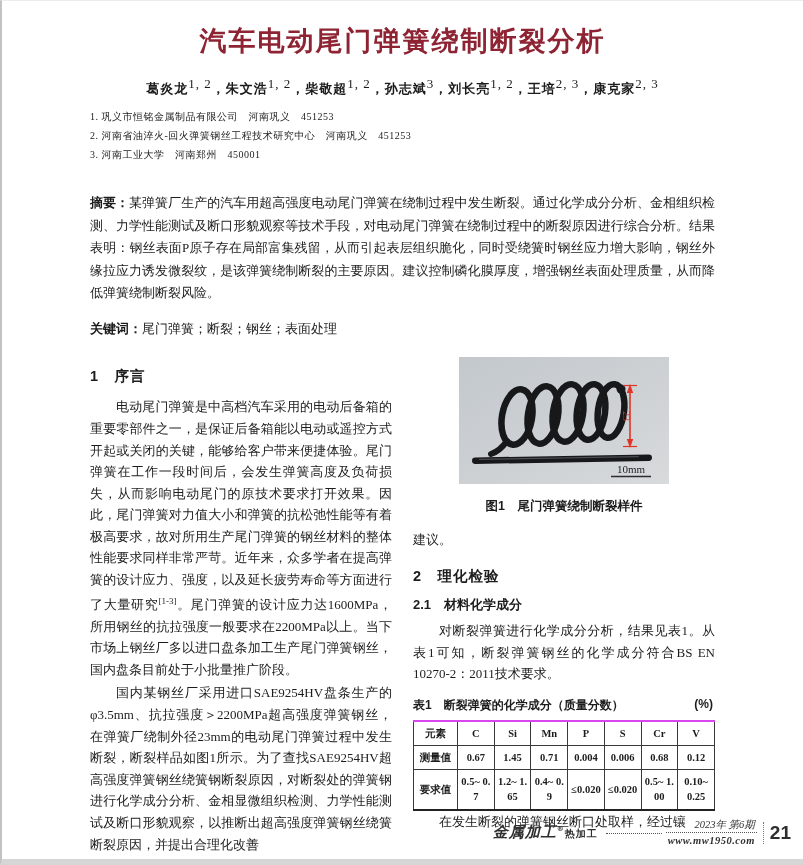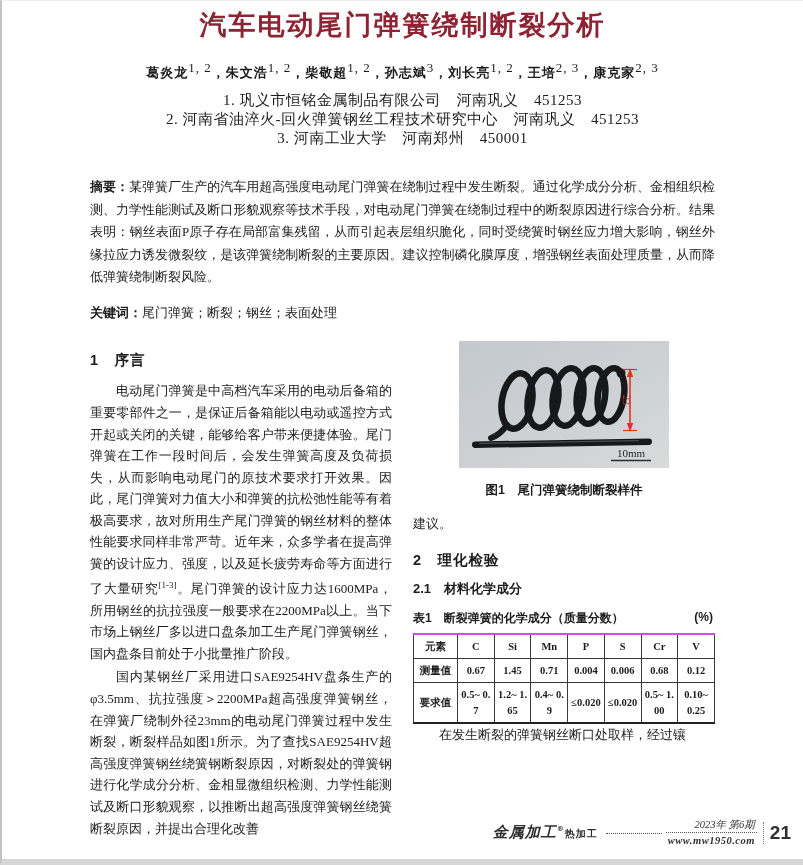--- a/index.html
+++ b/index.html
@@ -8,41 +8,40 @@
     width:803px;height:865px;
     box-sizing:border-box;
     background:#ffffff;
     border-left:2px solid #c2c2c2;
     border-bottom:6px solid #d6d6d6;
     border-top:1px solid #ececec;
     overflow:hidden;
     font-family:"Liberation Serif","DejaVu Serif",serif;
     color:#1c1c1c;
   }
-  .content{padding:4px 88px 0 88px;}
+  .content{padding:20px 88px 0 88px;}
   .paper-title{
     text-align:center;
     font-family:"Liberation Sans","DejaVu Sans",sans-serif;
     font-weight:bold;
     font-size:27px;
     line-height:36px;
     letter-spacing:2px;
     margin:2px 0 0 0;
   }
   .authors{
     text-align:center;
     font-weight:bold;
     font-size:13px;
     margin-top:17px;
     letter-spacing:1px;
   }
   .authors sup{font-size:13px;font-weight:normal;}
   .affiliations{
-    text-align:center;
-    font-size:15px;
+    font-size:10px;
     line-height:19px;
     margin-top:9px;
     letter-spacing:0.5px;
   }
   .abstract{
     margin-top:28px;
     font-size:13px;
     line-height:22.5px;
     text-align:justify;
   }
@@ -208,20 +207,21 @@
             </svg>
           </span>
           <div class="fig-caption">图1　尾门弹簧绕制断裂样件</div>
         </div>
 
         <p class="body-p">建议。</p>
 
         <div class="sec-h1" style="margin-top:16px;">2　理化检验</div>
 
         <div class="sec-h2">2.1　材料化学成分</div>
+        <p class="body-p indent">对断裂弹簧进行化学成分分析，结果见表1。从表1可知，断裂弹簧钢丝的化学成分符合BS EN 10270-2：2011技术要求。</p>
 
         <div class="table-caption"><span>表1　断裂弹簧的化学成分（质量分数）</span><span class="unit">(%)</span></div>
 
         <table class="chem">
           <colgroup>
             <col class="lblcol">
             <col>
               <col>
               <col>
               <col>

